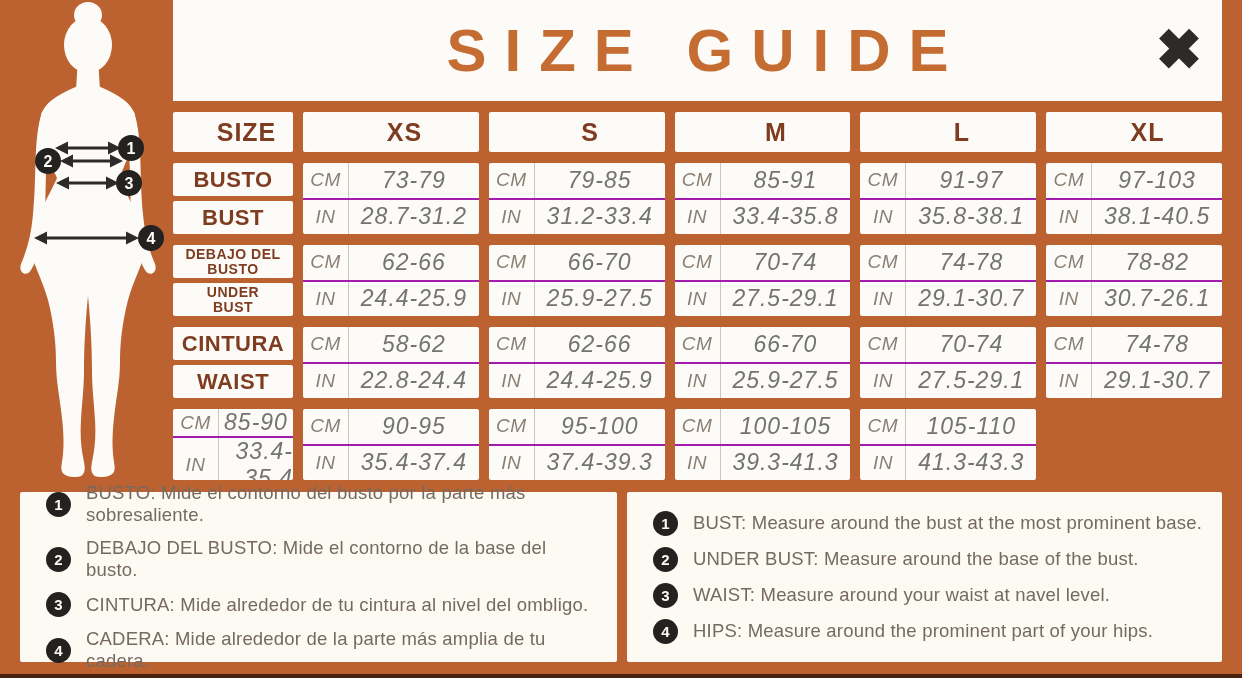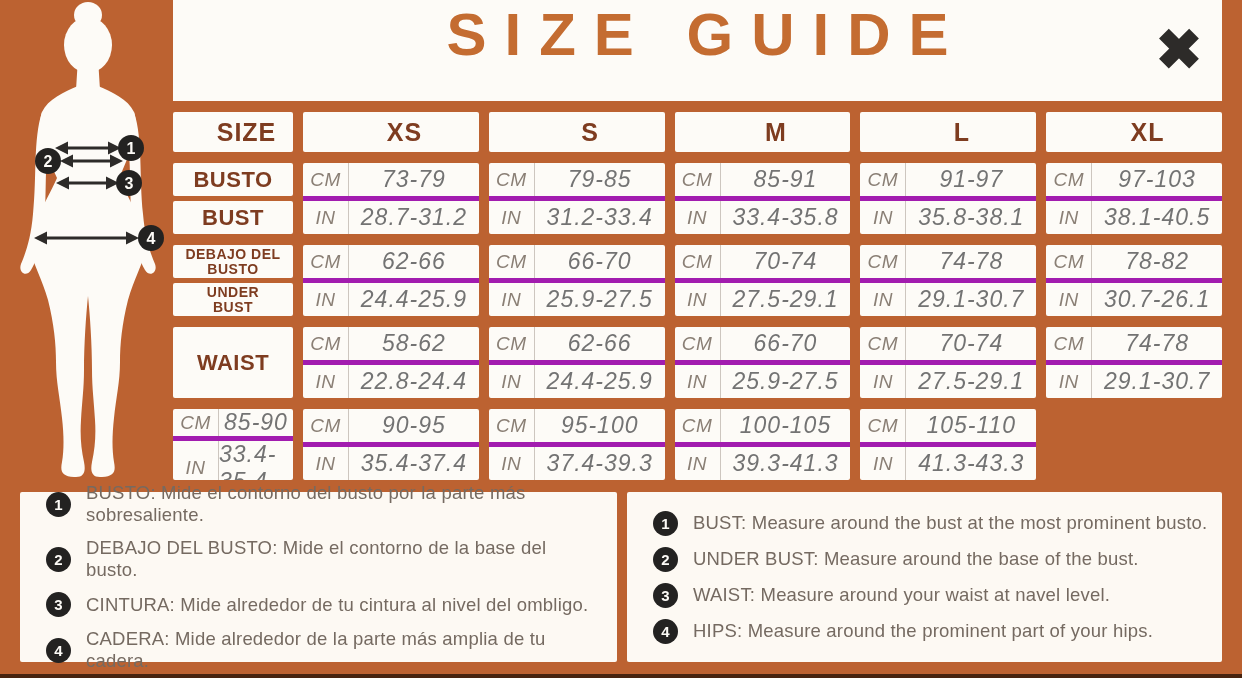--- a/index.html
+++ b/index.html
@@ -5,21 +5,21 @@
   * { margin:0; padding:0; box-sizing:border-box; }
   html,body { background:#8a8a8a; }
   .stage {
     position:relative; width:1242px; height:678px; overflow:hidden;
     background:#bc6231;
     font-family:"Liberation Sans", sans-serif;
   }
   
   .title-band {
     position:absolute; left:173px; top:0; width:1049px; height:101px;
-    background:#fdfbf7; display:flex; justify-content:center;
+    background:#fdfbf7; display:flex; align-items:center; justify-content:center;
   }
   .title {
     font-size:60px; font-weight:700; letter-spacing:0.30em; color:#c46c31;
     padding-left:0.3em; white-space:nowrap;
   }
   .close-btn {
     position:absolute; right:28px; top:10px; width:70px; height:80px;
     display:flex; align-items:center; justify-content:center;
     background:transparent; border:none; cursor:pointer;
   }
@@ -45,21 +45,21 @@
     display:flex; align-items:center; justify-content:center; text-align:center;
     font-size:22px; font-weight:700; letter-spacing:0.5px; color:#7e3c20;
     white-space:pre-line; line-height:1.05;
   }
   .t-label.small { font-size:14px; }
   .t-block {
     background:#fdfbf7; border-radius:2px;
     display:flex; flex-direction:column; overflow:hidden;font-style:italic;
   }
   .t-sub { flex:1; display:flex; align-items:stretch; }
-  .t-sub + .t-sub { border-top:5px solid #a21caf; }
+  .t-sub + .t-sub { border-top:2px solid #a21caf;text-align:right; }
   .t-unit {
     width:46px; flex:0 0 46px; border-right:1px solid #cdc6bf;
     display:flex; align-items:center; justify-content:center;
     font-size:19px; color:#8a7f75; letter-spacing:0.5px;
   }
   .t-val {
     flex:1; display:flex; align-items:center; justify-content:center;
     font-size:23px; color:#737373; letter-spacing:1px;
   }
   
@@ -268,20 +268,21 @@
           <span class="t-unit">CM</span>
           <span class="t-val">78-82</span>
         </div>
       <div class="t-sub">
           <span class="t-unit">IN</span>
           <span class="t-val">30.7-26.1</span>
         </div>
     </div>
 
     <div class="t-label-col">
+      <div class="t-label">CINTURA</div>
       <div class="t-label">WAIST</div>
     </div>
     <div class="t-block">
       <div class="t-sub">
           <span class="t-unit">CM</span>
           <span class="t-val">58-62</span>
         </div>
       <div class="t-sub">
           <span class="t-unit">IN</span>
           <span class="t-val">22.8-24.4</span>
@@ -395,21 +396,21 @@
     </div>
     <div class="note">
       <span class="note-num">4</span>
       <span class="note-text">CADERA: Mide alrededor de la parte más amplia de tu cadera.</span>
     </div>
   </div>
 
   <div class="notes en">
     <div class="note">
       <span class="note-num">1</span>
-      <span class="note-text">BUST: Measure around the bust at the most prominent busto.</span>
+      <span class="note-text">BUST: Measure around the bust at the most prominent base.</span>
     </div>
     <div class="note">
       <span class="note-num">2</span>
       <span class="note-text">UNDER BUST: Measure around the base of the bust.</span>
     </div>
     <div class="note">
       <span class="note-num">3</span>
       <span class="note-text">WAIST: Measure around your waist at navel level.</span>
     </div>
     <div class="note">

